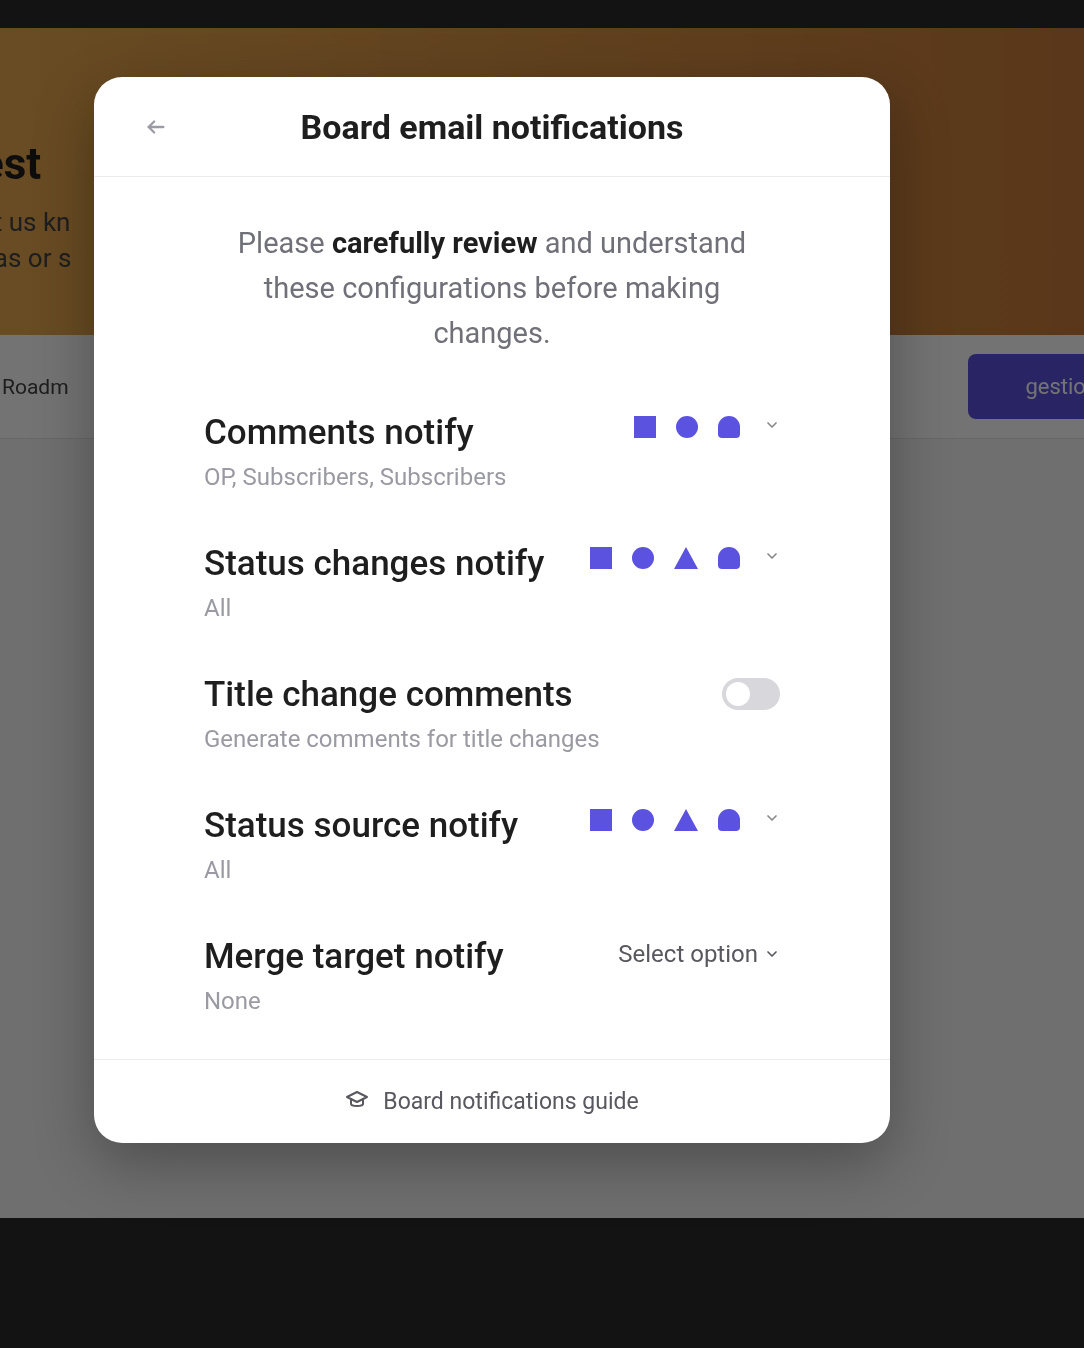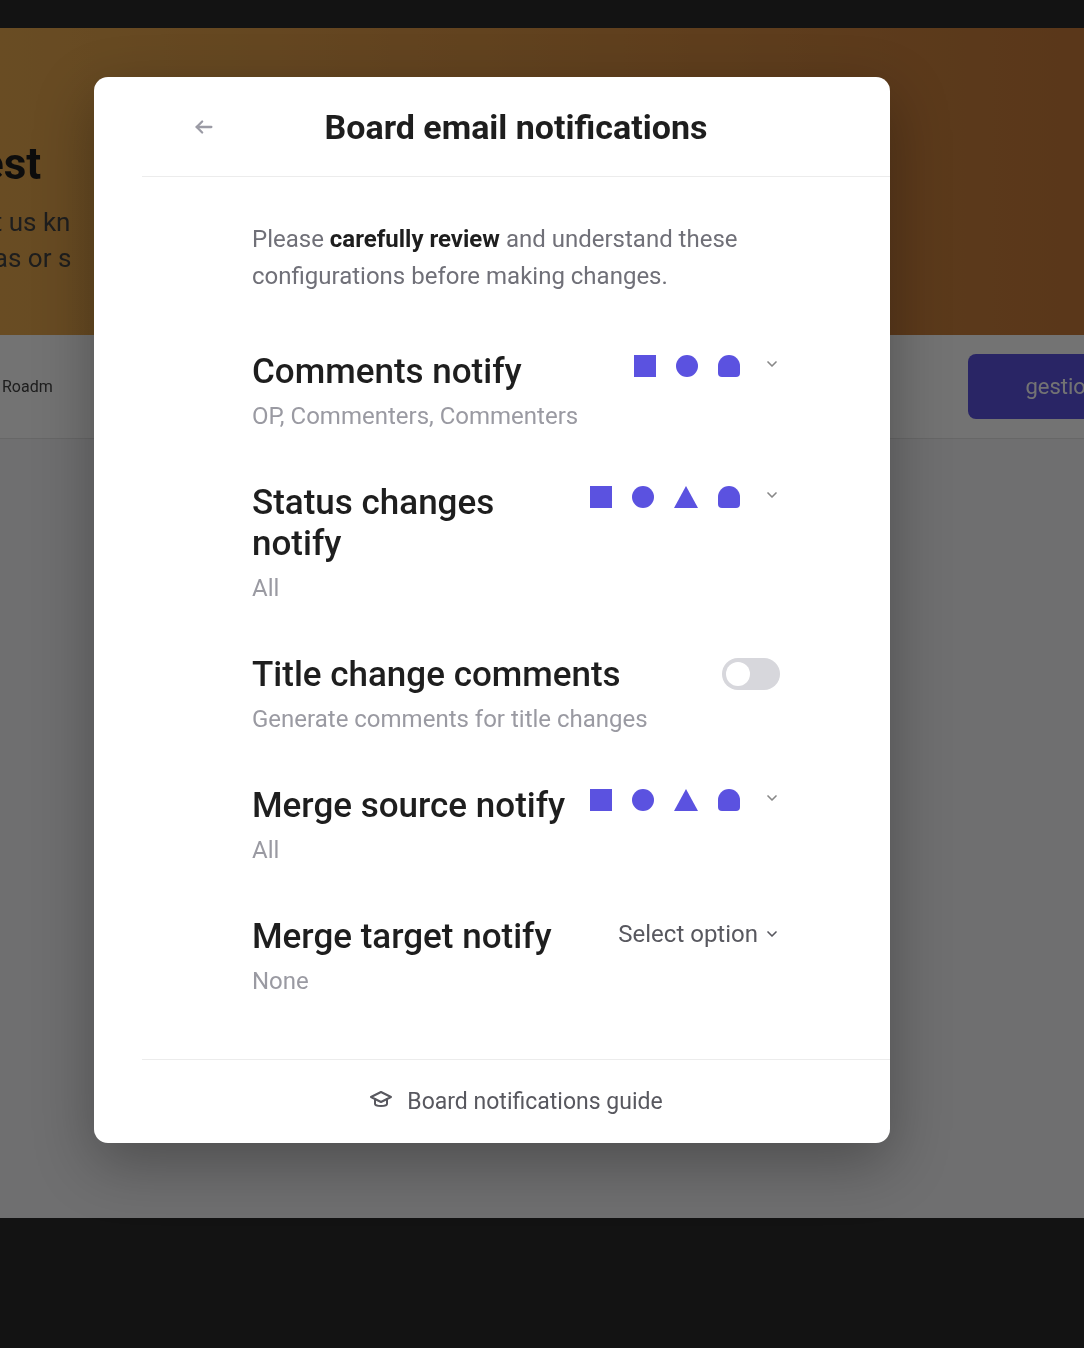--- a/index.html
+++ b/index.html
@@ -6,55 +6,54 @@
   html, body { width: 1084px; height: 1348px; overflow: hidden; font-family: -apple-system, BlinkMacSystemFont, "Segoe UI", Roboto, Helvetica, Arial, sans-serif; }
   body { background: #1a1a1a; position: relative; }
 
   
   .bg { position: absolute; inset: 0; }
   .bg-topbar { height: 28px; background: #2a2a2a; }
   .bg-hero { height: 307px; background: linear-gradient(90deg, #e8a94f, #c77a3a); padding: 110px 0 0 0; color: #333; }
   .bg-hero-title { font-size: 44px; font-weight: 700; margin-left: -20px; color: #1e1e1e; }
   .bg-hero-sub { font-size: 26px; margin-left: -20px; color: #444; line-height: 1.4; margin-top: 14px; }
   .bg-tabbar { height: 104px; background: #fff; display: flex; align-items: center; justify-content: space-between; padding: 0 0 0 20px; border-bottom: 1px solid #e5e5e5; }
-  .bg-tab { font-size: 16px; color: #444; margin-left: -18px; }
+  .bg-tab { font-size: 21px; color: #444; margin-left: -18px; }
   .bg-btn { background: #5b52e0; color: #fff; font-size: 22px; padding: 20px 0 20px 30px; margin-right: -14px; border-radius: 8px 0 0 8px; width: 130px; text-align: right; }
   .bg-body { flex: 1; background: #f6f6f8; height: 800px; }
   .bg-footer { position: absolute; left:0; right:0; bottom:0; height:130px; background:#2a2a2a;}
   
   .overlay { position: absolute; inset: 0; background: rgba(0,0,0,0.55); }
 
   
   .modal {
     position: absolute;
     left: 94px; top: 77px;
     width: 796px; height: 1066px;
     background: #fff;
-    border-radius: 14px;
+    border-radius: 28px;
     display: flex; flex-direction: column;
     overflow: hidden;
     box-shadow: 0 20px 60px rgba(0,0,0,0.3);
-    padding-left: 48px;
   }
   .modal-header {
     height: 100px;
     border-bottom: 1px solid #ececec;
     display: flex; align-items: center; justify-content: center;
     position: relative;
   }
   .back-btn {
     position: absolute; left: 48px; top: 50%; transform: translateY(-50%);
     width: 28px; height: 28px; display:flex; align-items:center; justify-content:center;
     color: #9b9ba5; cursor: pointer;
   }
   .modal-title { font-size: 34px; font-weight: 700; color: #1e1e1e; }
 
   .modal-body { flex: 1; padding: 44px 110px 20px 110px; overflow: hidden; }
 
-  .intro { font-size: 24px; color: #707078; line-height: 1.55; margin-bottom: 56px; }
+  .intro { text-align: center; font-size: 29px; color: #707078; line-height: 1.55; margin-bottom: 56px; }
   .intro strong { color: #1e1e1e; font-weight: 700; }
 
   .setting { display: flex; align-items: flex-start; justify-content: space-between; margin-bottom: 52px; }
   .setting-text { flex: 1; padding-right: 20px; }
   .setting-label { font-size: 35px; color: #1e1e1e; font-weight: 500; }
   .setting-desc  { font-size: 24px; color: #9a9aa2; margin-top: 10px; }
   .setting-control { display: flex; align-items: flex-end; gap: 10px; padding-top: 4px; }
 
   
   .cluster { display:flex; align-items:center; gap: 20px; cursor:pointer; }
@@ -116,21 +115,21 @@
 
   <div class="modal-body">
 
     <p class="intro">
       <span>Please </span><strong>carefully review</strong><span> and understand these configurations before making changes.</span>
     </p>
 
     <div class="setting">
       <div class="setting-text">
         <div class="setting-label">Comments notify</div>
-        <div class="setting-desc">OP, Commenters, Commenters</div>
+        <div class="setting-desc">OP, Subscribers, Subscribers</div>
       </div>
       <div class="setting-control cluster">
         <span class="ic ic-square"></span>
         <span class="ic ic-circle"></span>
         <span class="ic ic-dome"></span>
         <span class="chev">
           <svg width="16" height="16" viewBox="0 0 24 24" fill="none" stroke="currentColor" stroke-width="2.5" stroke-linecap="round" stroke-linejoin="round">
               <polyline points="6 9 12 15 18 9"></polyline>
             </svg>
         </span>
@@ -163,21 +162,21 @@
       </div>
       <div class="setting-control">
         <div class="toggle off">
             <div class="knob"></div>
           </div>
       </div>
     </div>
 
     <div class="setting">
       <div class="setting-text">
-        <div class="setting-label">Merge source notify</div>
+        <div class="setting-label">Status source notify</div>
         <div class="setting-desc">All</div>
       </div>
       <div class="setting-control cluster">
         <span class="ic ic-square"></span>
         <span class="ic ic-circle"></span>
         <span class="ic ic-triangle"></span>
         <span class="ic ic-dome"></span>
         <span class="chev">
           <svg width="16" height="16" viewBox="0 0 24 24" fill="none" stroke="currentColor" stroke-width="2.5" stroke-linecap="round" stroke-linejoin="round">
               <polyline points="6 9 12 15 18 9"></polyline>

